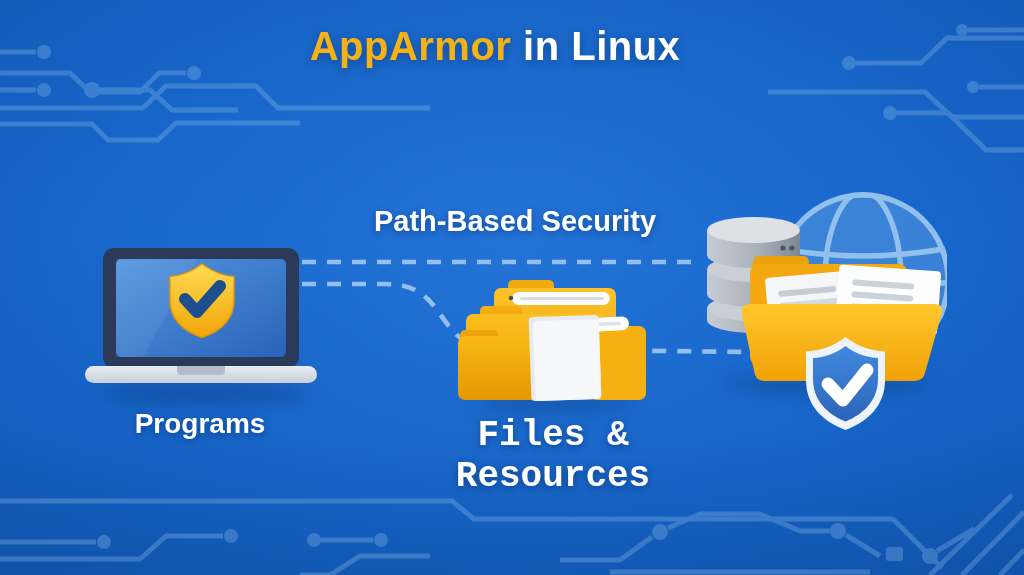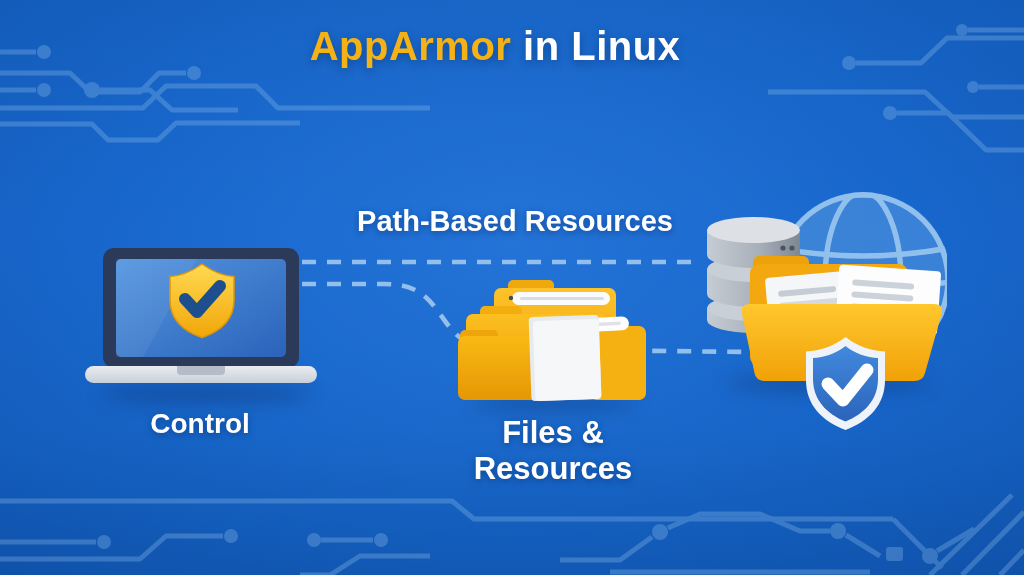--- a/index.html
+++ b/index.html
@@ -16,21 +16,21 @@
     text-align:center;font-size:40px;font-weight:700;letter-spacing:.5px;color:#fff;
     text-shadow:0 3px 8px rgba(8,42,98,.45);
   }
   .title .hl{color:#f5b216;}
   .label{
     position:absolute;text-align:center;font-weight:700;color:#fff;
     text-shadow:0 2px 6px rgba(8,42,98,.5);
   }
   .conn-label{left:345px;top:205px;width:340px;font-size:29px;}
   .lbl-programs{left:90px;top:408px;width:220px;font-size:28px;}
-  .lbl-files{left:433px;top:415px;width:240px;font-size:31px;}
+  .lbl-files{left:433px;top:415px;width:240px;font-size:36px;font-family:Liberation Mono, monospace;}
   .lbl-access{left:733px;top:428px;width:220px;font-size:27px;line-height:31px;}
   .icon-shadow{position:absolute;background:rgba(8,35,82,.35);border-radius:50%;filter:blur(9px);}
   .sh-laptop{left:100px;top:386px;width:212px;height:16px;}
   .sh-folders{left:472px;top:396px;width:164px;height:13px;}
   .sh-access{left:725px;top:376px;width:205px;height:15px;}
 </style>
 </head>
 <body>
 
 <div class="canvas">
@@ -92,21 +92,21 @@
   </svg>
 
   <div class="icon-shadow sh-laptop"></div>
   <div class="icon-shadow sh-folders"></div>
   <div class="icon-shadow sh-access"></div>
 
   <div class="title">
     <span class="hl">AppArmor</span><span> in Linux</span>
   </div>
 
-  <div class="label conn-label">Path-Based Resources</div>
+  <div class="label conn-label">Path-Based Security</div>
 
   <svg class="layer" style="left:85px;top:248px;" width="232" height="146" viewBox="0 0 232 146">
     <defs>
       <linearGradient id="scrG" x1="0" y1="0" x2="1" y2="1">
         <stop offset="0" stop-color="#5596e0"></stop>
           <stop offset="1" stop-color="#2a63ba"></stop>
       </linearGradient>
       <linearGradient id="shG" x1="0" y1="0" x2="0" y2="1">
         <stop offset="0" stop-color="#ffda52"></stop>
           <stop offset="1" stop-color="#f1a608"></stop>
@@ -229,16 +229,16 @@
       </g>
       <path d="M55,114 L239,114 Q249,114 246.5,124 L230,183 Q228,191 219,191 L70,191 Q61,191 59.5,183 L47,124 Q45,114 55,114 Z" fill="url(#ffG)"></path>
     </g>
     <g>
       <path d="M150.5,147 C162,156 176,161 190,161.5 L190,190 C190,215 174,231 150.5,240 C127,231 111,215 111,190 L111,161.5 C125,161 139,156 150.5,147 Z" fill="#eef3f9"></path>
       <path d="M150.5,156 C160,163.5 172,167.5 183,168 L183,189 C183,210 169,224 150.5,231.5 C132,224 118,210 118,189 L118,168 C129,167.5 141,163.5 150.5,156 Z" fill="url(#shBl)"></path>
       <path d="M133,194 L148,210 L172,180" stroke="#ffffff" stroke-width="13" fill="none" stroke-linecap="round" stroke-linejoin="round"></path>
     </g>
   </svg>
 
-  <div class="label lbl-programs">Control</div>
+  <div class="label lbl-programs">Programs</div>
   <div class="label lbl-files">Files &amp; Resources</div>
 
 </div>
 
 </body></html>

